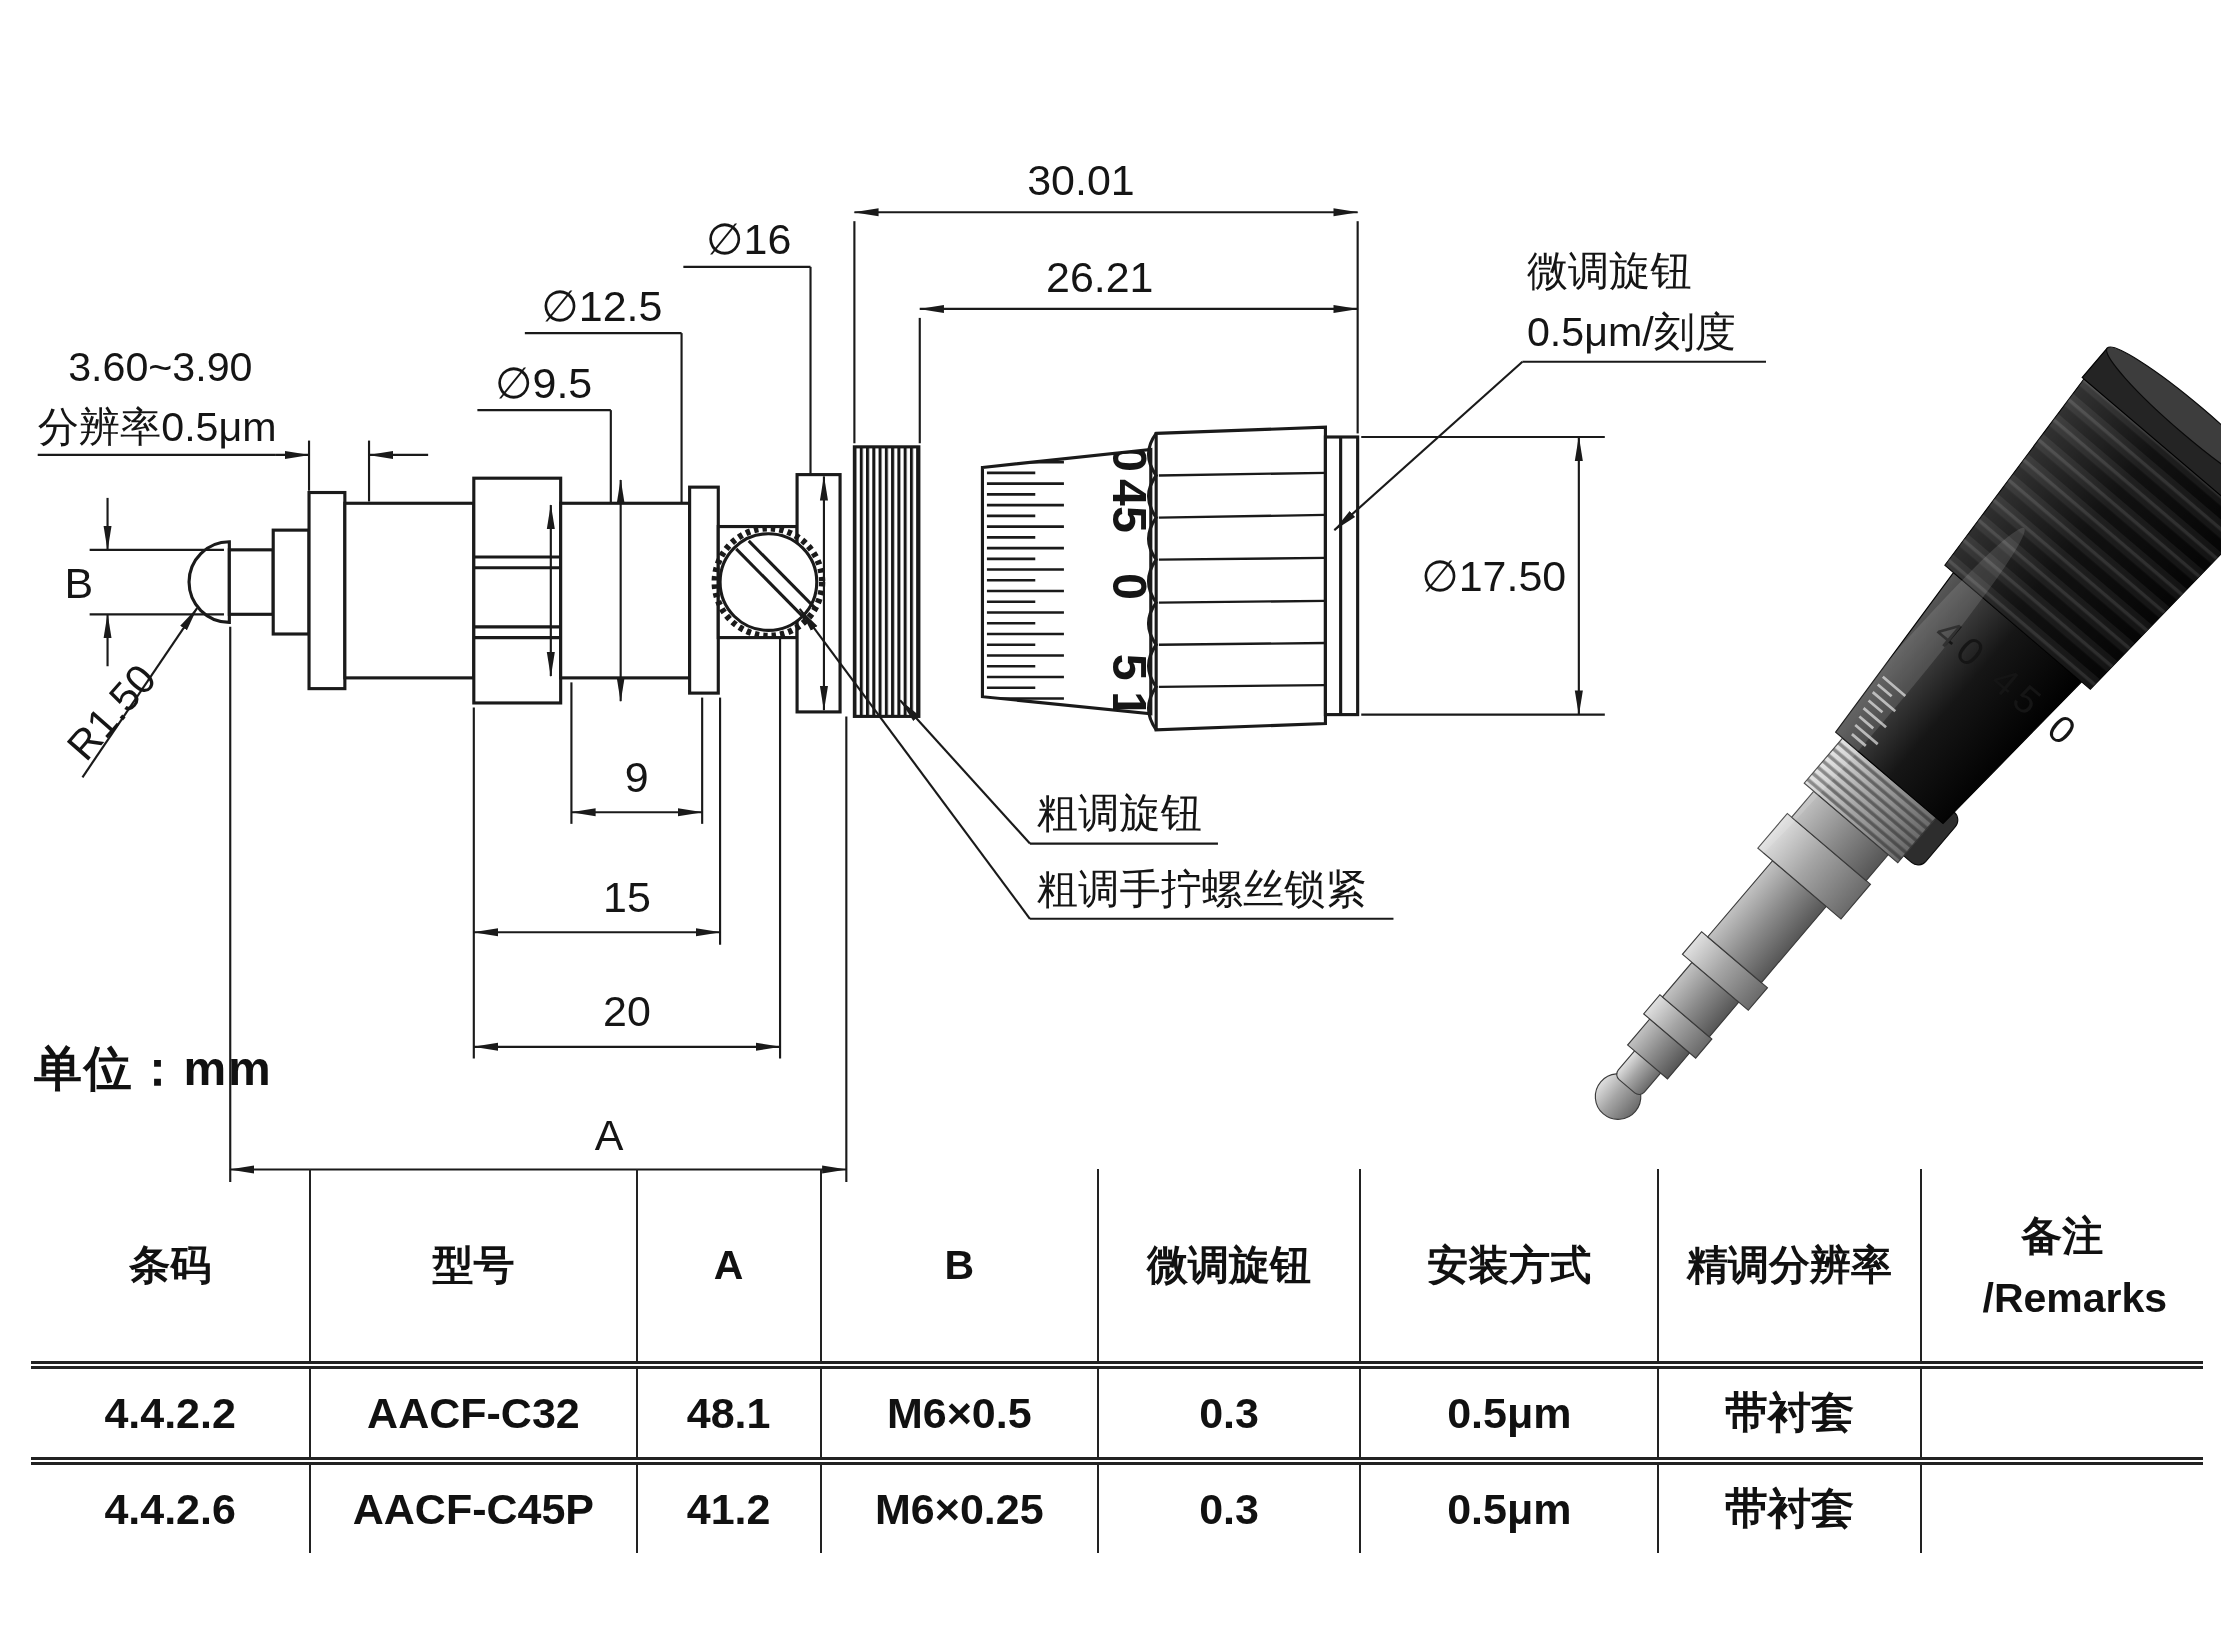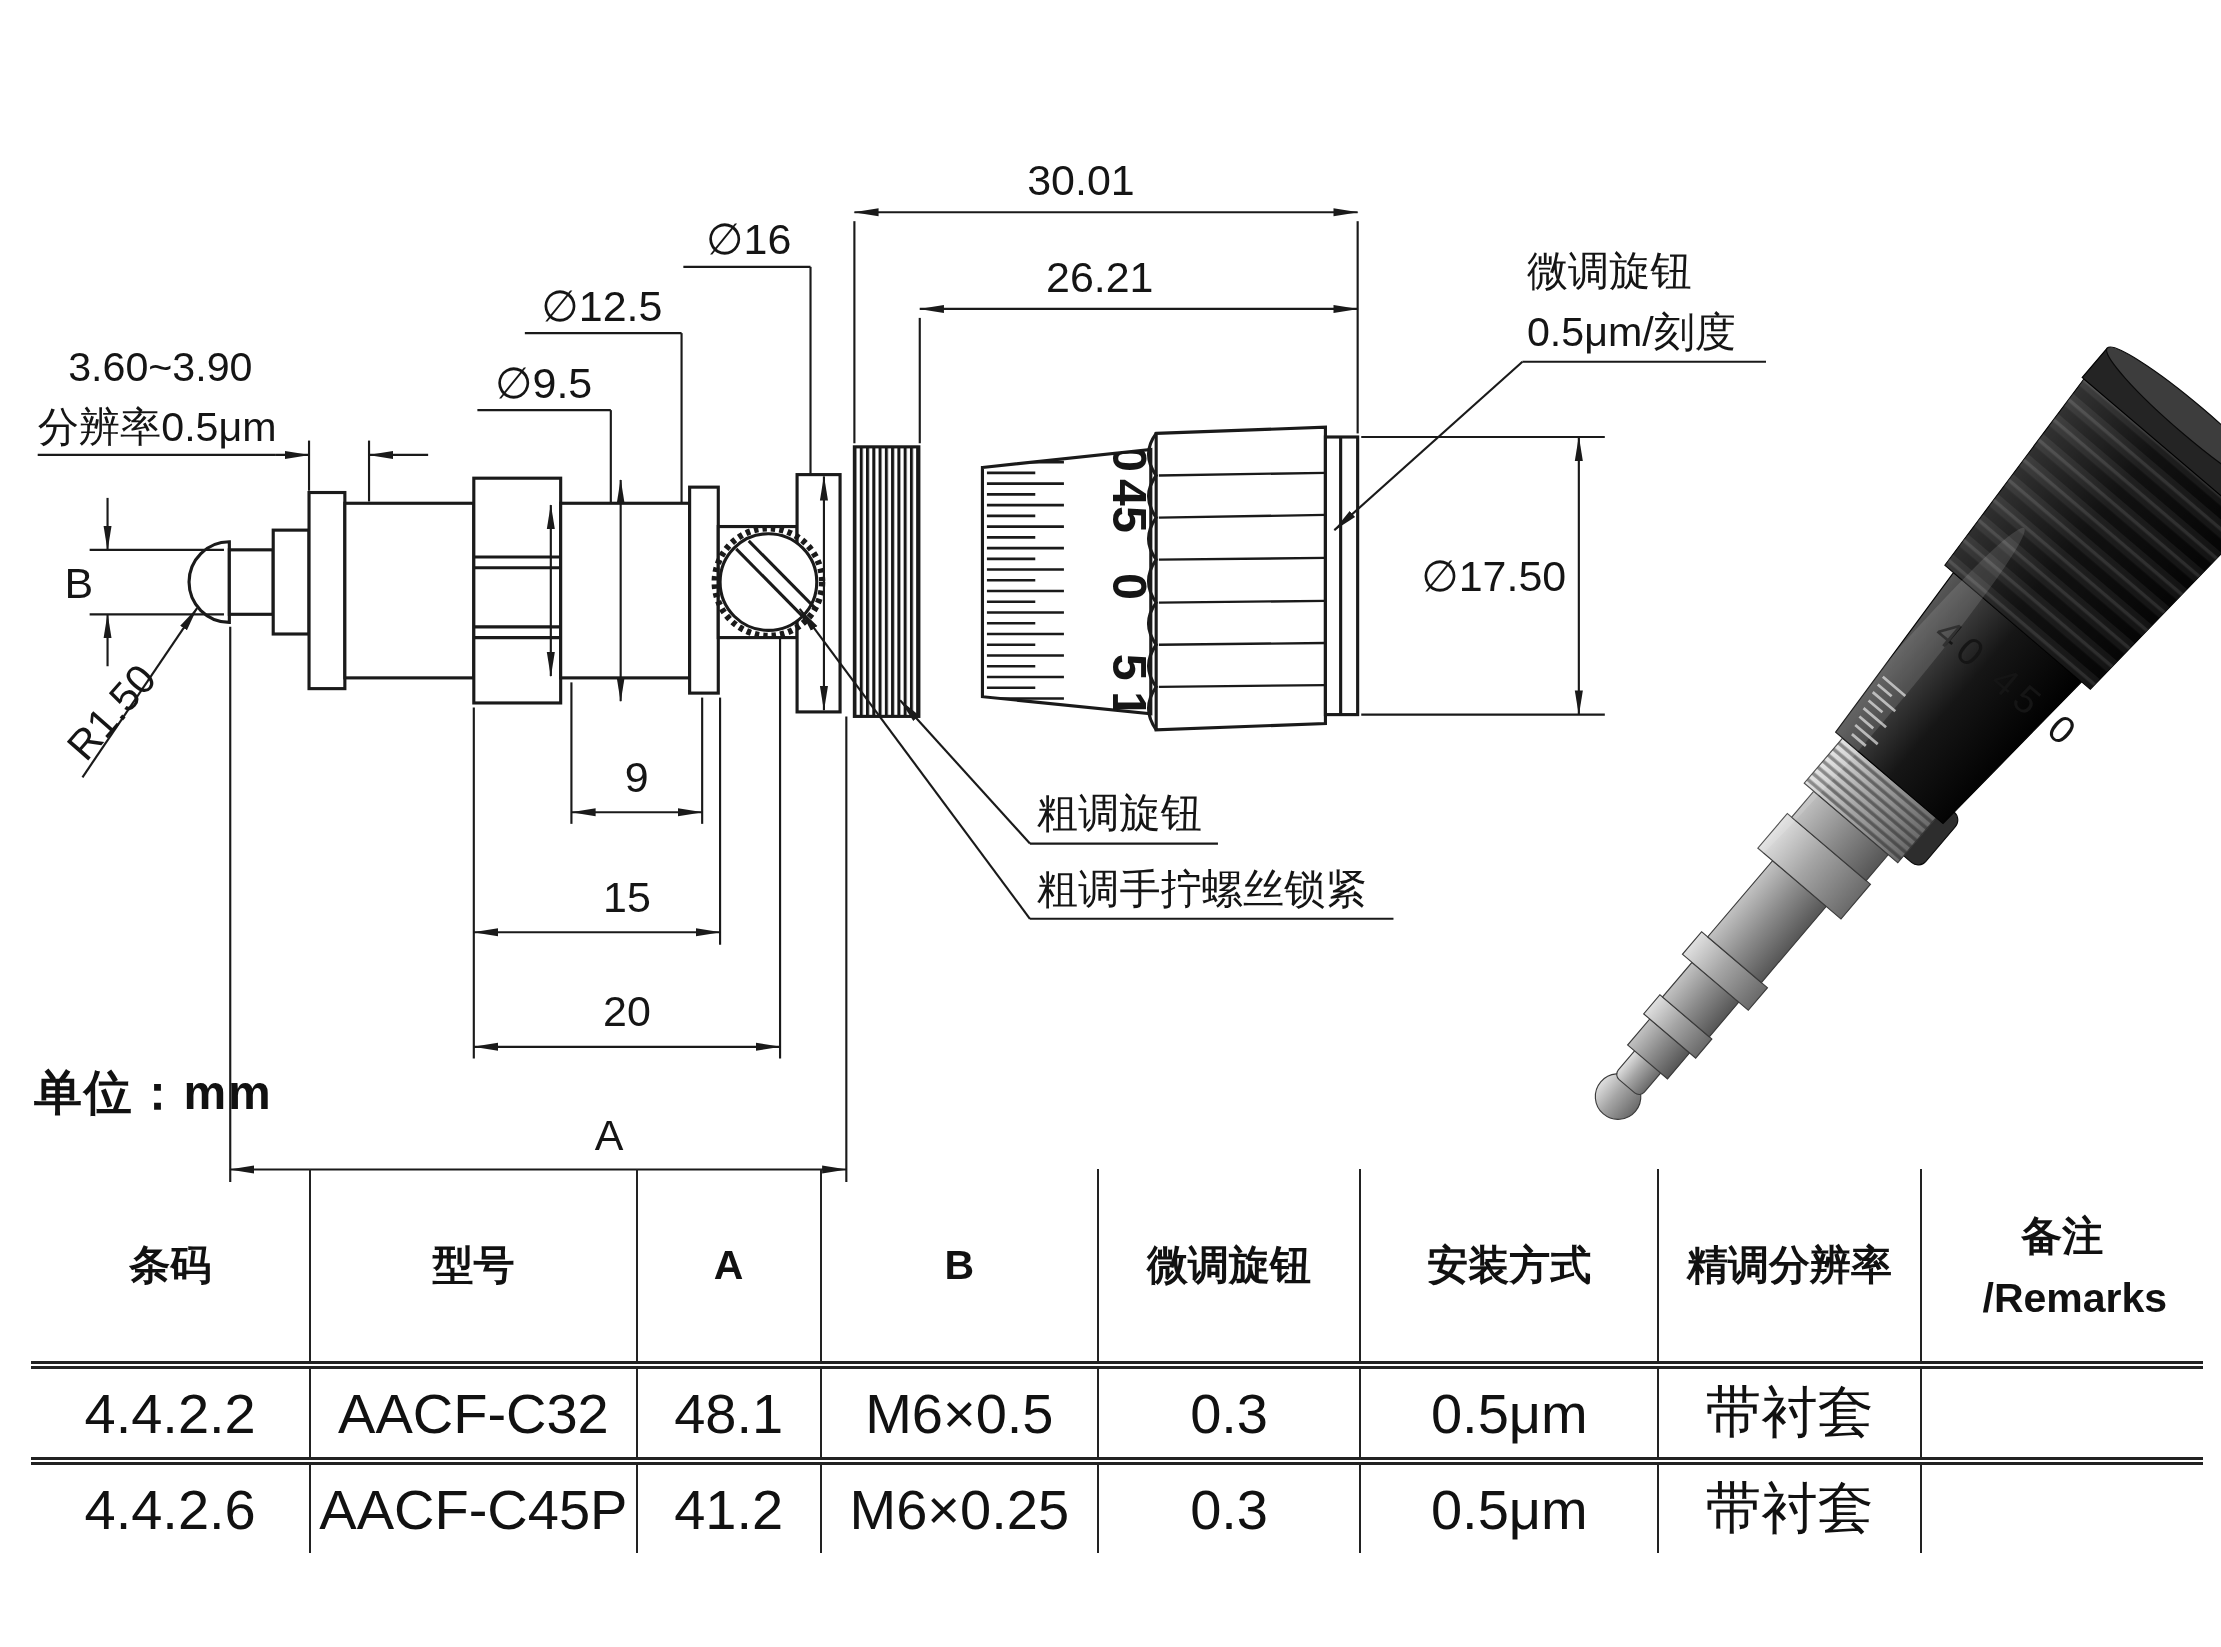--- a/index.html
+++ b/index.html
@@ -10,32 +10,31 @@
   }
   #stage{position:absolute;inset:0;}
   svg text{fill:#151515;}
   .dimtxt{font-size:48px;}
   .dimtxt-sm{font-size:46px;}
   .cjk{font-size:46px;}
   .drumnum{font-size:54px;font-weight:bold;}
   #units-note{
     position:absolute;left:34px;top:1037px;font-size:48px;font-weight:bold;
     letter-spacing:1.8px;
-    margin-top:24px;
   }
   #spec-table{
     position:absolute;left:31px;top:1169px;width:2172px;
     border-collapse:collapse;table-layout:fixed;
   }
   #spec-table th,#spec-table td{
     text-align:center;vertical-align:middle;padding:0;
     border:none;
   }
   #spec-table th{font-size:41px;font-weight:bold;}
-  #spec-table td{font-size:56px;font-weight:normal;}
+  #spec-table td{font-size:43px;font-weight:bold;}
   #spec-table th:not(:first-child),#spec-table td:not(:first-child){
     border-left:2.7px solid #222;
   }
   #spec-table tr.hdr th{height:192px;}
   #spec-table tr.data td{height:88px;border-top:8px double #222;}
   .remarks-l2{display:block;margin-top:11px;padding-left:25px;}
 </style>
 </head>
 <body>
 

